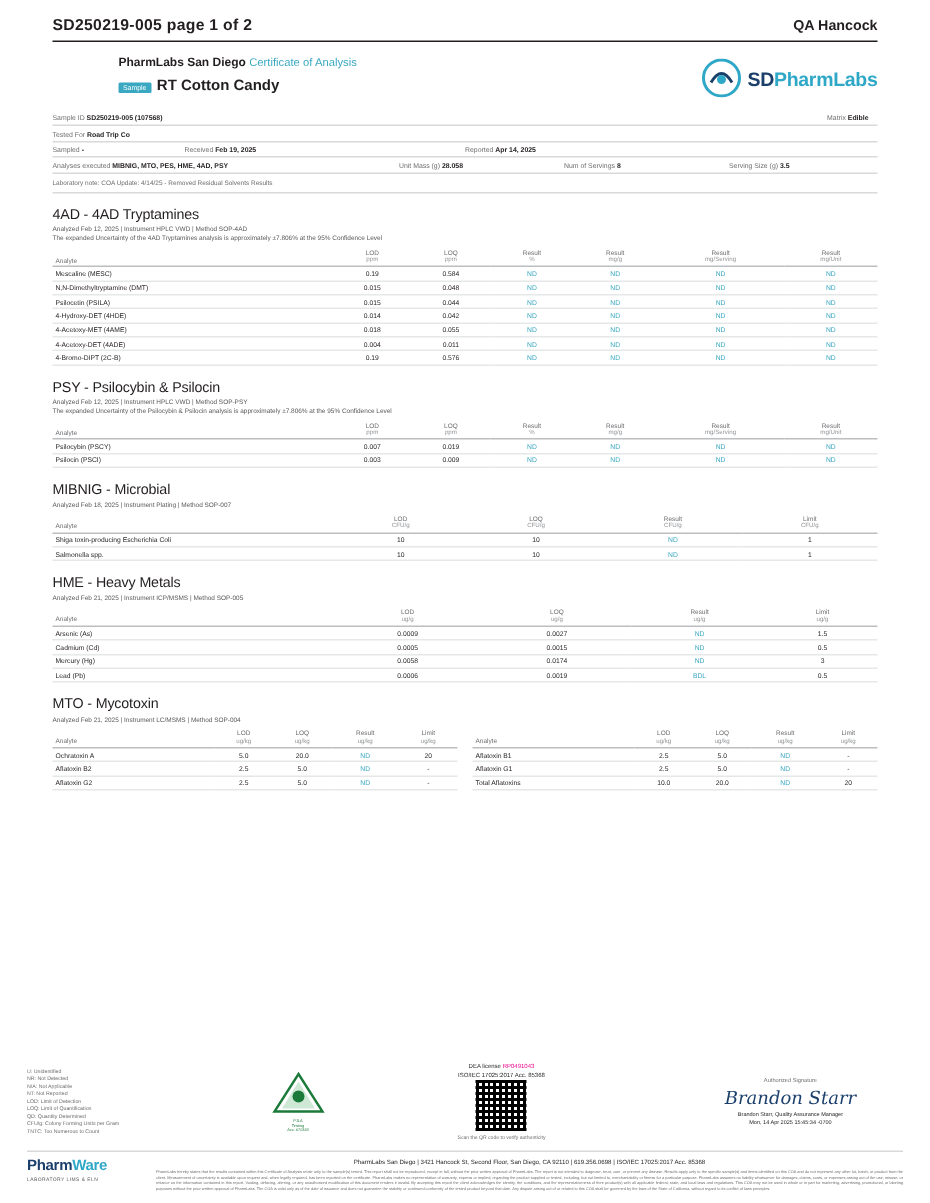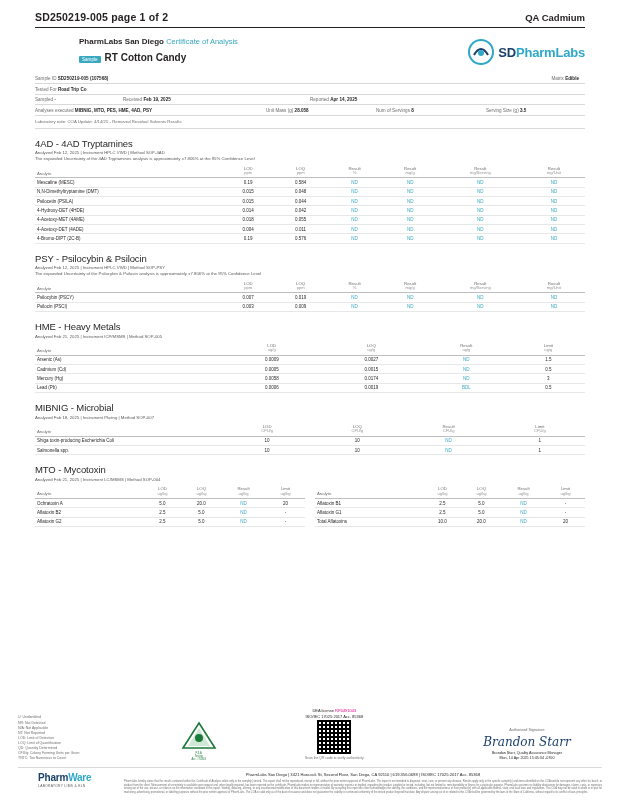--- a/index.html
+++ b/index.html
@@ -58,50 +58,50 @@
   .bdl { color:#3aa8c1; }
 
   th .u { display:block; font-size:4.1px; color:#939598; }
 
   
   .dual { display:flex; gap:10px; }
   .dual > div { flex:1; }
 
   
   .footer { position:absolute; left:18px; right:18px; bottom:8px; }
-  .foot-top { display:flex; justify-content:space-between; align-items:flex-end; }
+  .foot-top { display:flex; justify-content:space-between; align-items:center; }
   .legend { font-size:3.5px; color:#6d6e71; line-height:1.45; width:120px; }
   .dea { text-align:center; font-size:4px; color:#231f20; line-height:1.5; width:150px; }
   .dea .lic { color:#ec008c; }
   .sig { text-align:center; width:150px; font-size:4px; }
   .sig-name { font-family:"DejaVu Serif", serif; font-style:italic; font-size:12px; color:#1b3f6b; margin:3px 0 2px; }
   .sig-line { font-size:3.7px; color:#231f20; line-height:1.4; }
   .qr { width:34px; height:34px; background:
       repeating-linear-gradient(0deg,#000 0 2px,#fff 2px 4px),
       repeating-linear-gradient(90deg,#000 0 2px,transparent 2px 4px);
     background-blend-mode:multiply; margin:0 auto; }
   .qr-cap { font-size:3.4px; color:#6d6e71; margin-top:1.5px; }
   .iso { width:36px; }
 
   .foot-bar { margin-top:6px; display:flex; align-items:flex-start; gap:8px; border-top:.5px solid #d9d9d9; padding-top:4px;}
-  .pw-logo { width:78px;margin-left:20px; }
+  .pw-logo { width:78px; }
   .pw-name { font-size:10px; font-weight:bold; color:#1b3f6b; letter-spacing:-.2px; }
   .pw-name .teal { color:#2fa8c8; }
   .pw-sub { font-size:3.3px; color:#58595b; letter-spacing:.3px; margin-top:1px;}
   .addr { font-size:4.1px; text-align:center; flex:1; }
   .disclaimer { font-size:2.6px; color:#6d6e71; line-height:1.35; text-align:justify; margin-top:3px; }
 </style>
 </head>
 <body>
 
 <div class="page">
 
   <div class="topbar">
     <div class="doc-id">SD250219-005 page 1 of 2</div>
-    <div class="qa">QA Cadmium</div>
+    <div class="qa">QA Hancock</div>
   </div>
   <div class="rule"></div>
 
   <div class="header">
     <div>
       <div class="lab-line">
         <span>PharmLabs San Diego</span>
         <span class="coa">Certificate of Analysis</span>
       </div>
       <div class="sample-line">
@@ -259,20 +259,51 @@
               <td class="val">0.009</td>
               <td class="nd">ND</td>
               <td class="nd">ND</td>
               <td class="nd">ND</td>
               <td class="nd">ND</td>
             </tr>
           </tbody>
         </table>
       </div>
       <div class="section">
+        <div class="sec-title">MIBNIG - Microbial</div>
+        <div class="sec-sub">Analyzed Feb 18, 2025  | Instrument Plating  | Method SOP-007</div>
+        <table>
+          <thead>
+            <tr>
+              <th class="left" style="width: 34%;"><span>Analyte</span></th>
+              <th><span>LOD</span><span class="u">CFU/g</span></th>
+              <th><span>LOQ</span><span class="u">CFU/g</span></th>
+              <th><span>Result</span><span class="u">CFU/g</span></th>
+              <th><span>Limit</span><span class="u">CFU/g</span></th>
+            </tr>
+          </thead>
+          <tbody>
+            <tr>
+              <td class="left an">Shiga toxin-producing Escherichia Coli</td>
+              <td class="val">10</td>
+              <td class="val">10</td>
+              <td class="nd">ND</td>
+              <td class="val">1</td>
+            </tr>
+            <tr>
+              <td class="left an">Salmonella spp.</td>
+              <td class="val">10</td>
+              <td class="val">10</td>
+              <td class="nd">ND</td>
+              <td class="val">1</td>
+            </tr>
+          </tbody>
+        </table>
+      </div>
+      <div class="section">
         <div class="sec-title">HME - Heavy Metals</div>
         <div class="sec-sub">Analyzed Feb 21, 2025  | Instrument ICP/MSMS  | Method SOP-005</div>
         <table>
           <thead>
             <tr>
               <th class="left" style="width: 34%;"><span>Analyte</span></th>
               <th><span>LOD</span><span class="u">ug/g</span></th>
               <th><span>LOQ</span><span class="u">ug/g</span></th>
               <th><span>Result</span><span class="u">ug/g</span></th>
               <th><span>Limit</span><span class="u">ug/g</span></th>
@@ -299,51 +330,20 @@
               <td class="val">0.0174</td>
               <td class="nd">ND</td>
               <td class="val">3</td>
             </tr>
             <tr>
               <td class="left an">Lead (Pb)</td>
               <td class="val">0.0006</td>
               <td class="val">0.0019</td>
               <td class="bdl">BDL</td>
               <td class="val">0.5</td>
-            </tr>
-          </tbody>
-        </table>
-      </div>
-      <div class="section">
-        <div class="sec-title">MIBNIG - Microbial</div>
-        <div class="sec-sub">Analyzed Feb 18, 2025  | Instrument Plating  | Method SOP-007</div>
-        <table>
-          <thead>
-            <tr>
-              <th class="left" style="width: 34%;"><span>Analyte</span></th>
-              <th><span>LOD</span><span class="u">CFU/g</span></th>
-              <th><span>LOQ</span><span class="u">CFU/g</span></th>
-              <th><span>Result</span><span class="u">CFU/g</span></th>
-              <th><span>Limit</span><span class="u">CFU/g</span></th>
-            </tr>
-          </thead>
-          <tbody>
-            <tr>
-              <td class="left an">Shiga toxin-producing Escherichia Coli</td>
-              <td class="val">10</td>
-              <td class="val">10</td>
-              <td class="nd">ND</td>
-              <td class="val">1</td>
-            </tr>
-            <tr>
-              <td class="left an">Salmonella spp.</td>
-              <td class="val">10</td>
-              <td class="val">10</td>
-              <td class="nd">ND</td>
-              <td class="val">1</td>
             </tr>
           </tbody>
         </table>
       </div>
     </div>
 
   <div class="section">
     <div class="sec-title">MTO - Mycotoxin</div>
     <div class="sec-sub">Analyzed Feb 21, 2025  | Instrument LC/MSMS  | Method SOP-004</div>
     <div class="dual">

